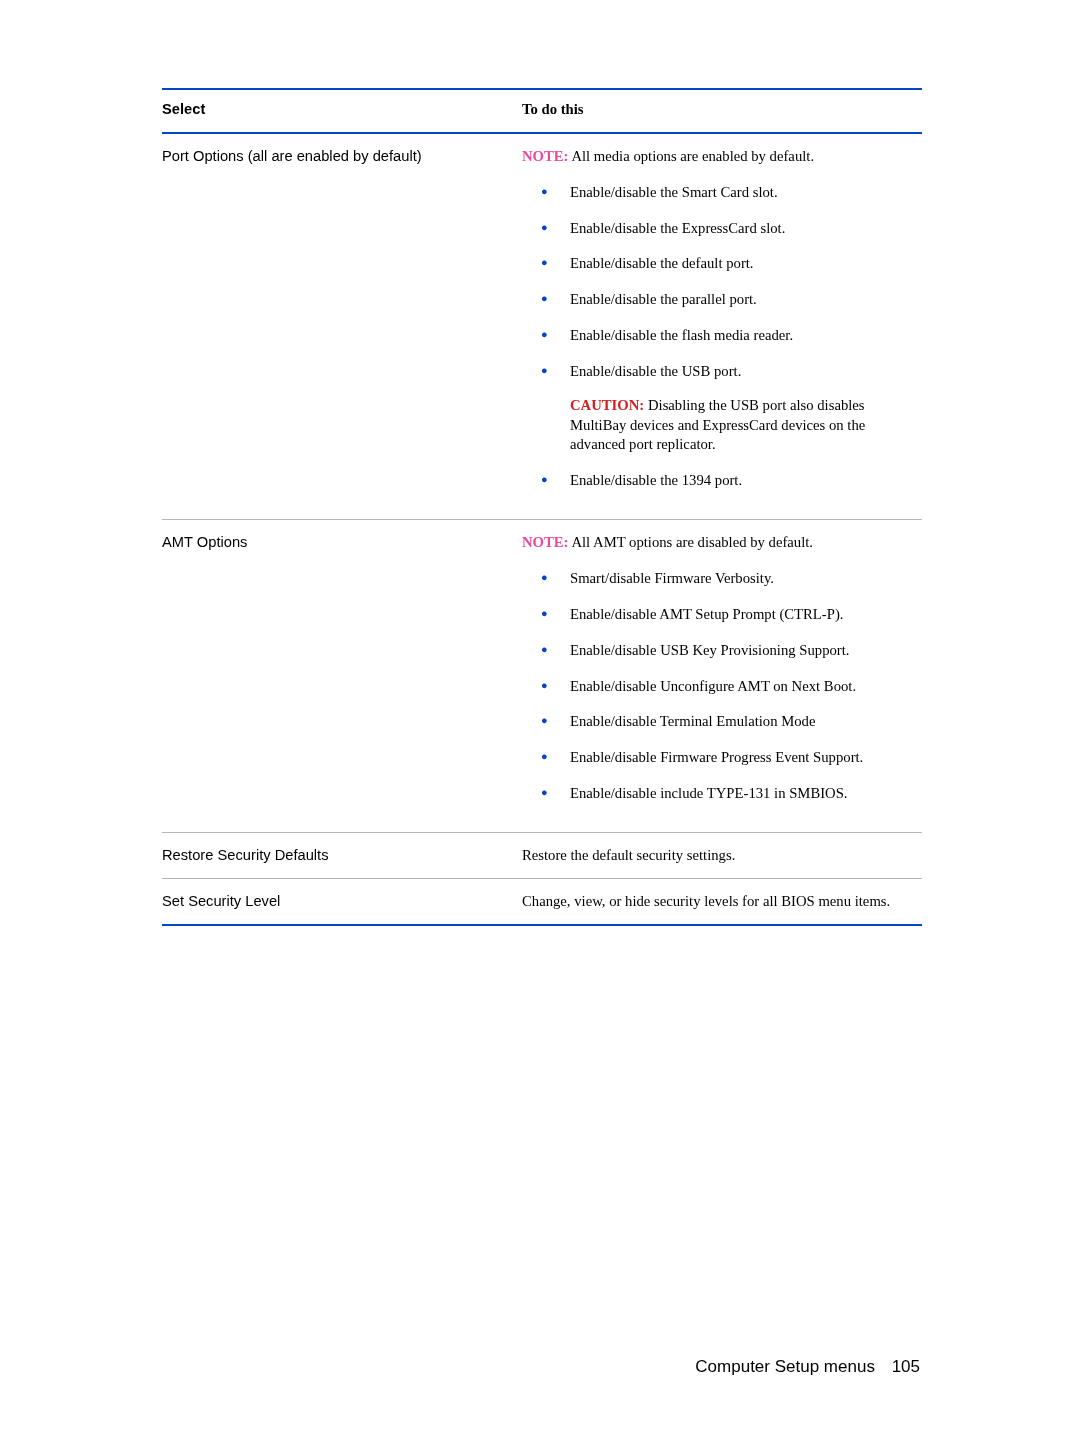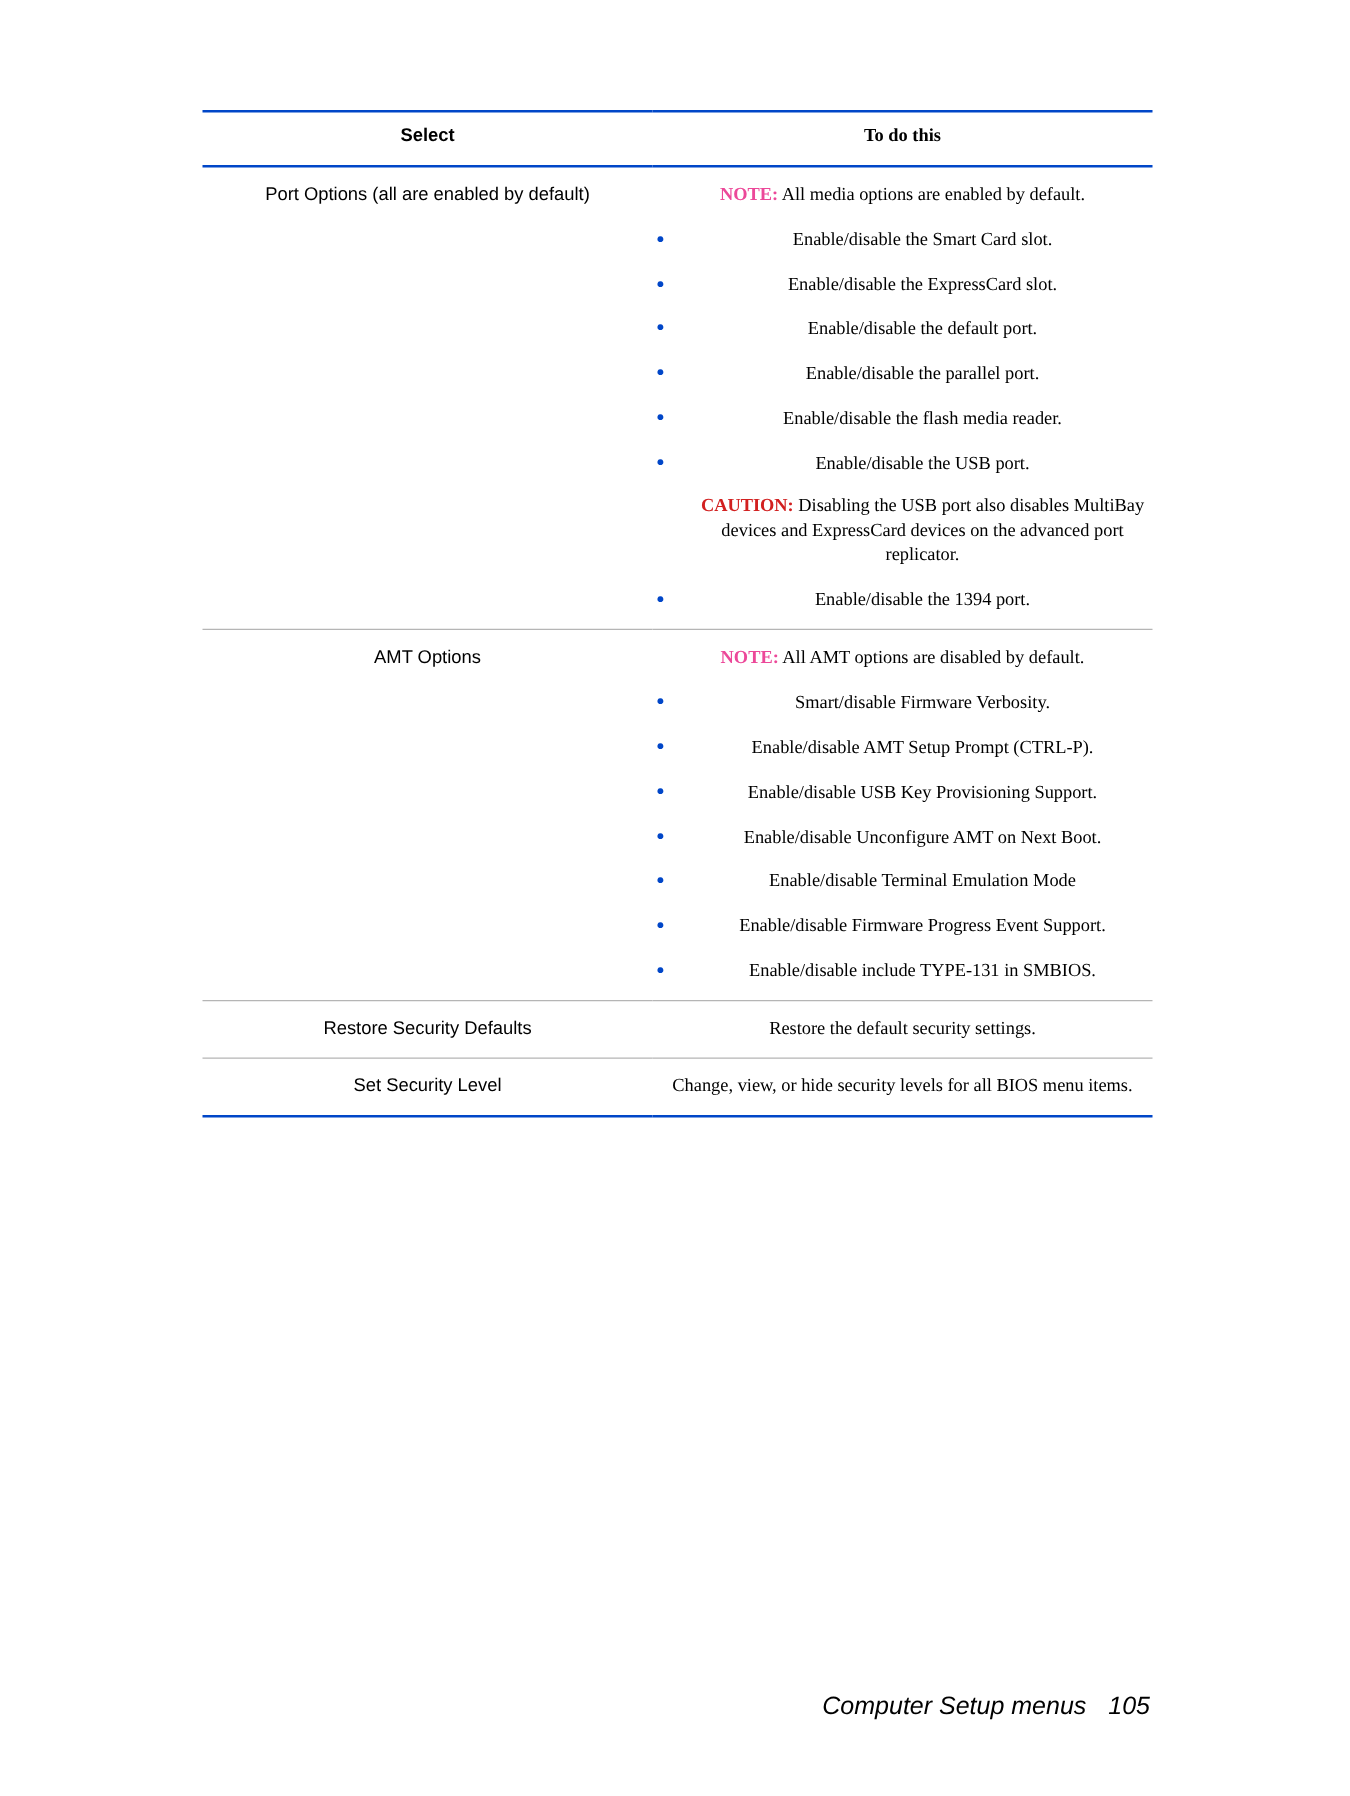--- a/index.html
+++ b/index.html
@@ -1,31 +1,31 @@
 <!DOCTYPE html>
 <html><head>
 <meta charset="utf-8">
 <style>
   * { box-sizing: border-box; margin: 0; padding: 0; }
   html, body { width: 1080px; height: 1437px; background: #fff; font-family: Arial, Helvetica, sans-serif; color: #000; }
   .page { width: 1080px; height: 1437px; position: relative; padding: 88px 160px 0 162px; }
   .table { width: 760px; border-collapse: collapse; border-top: 2px solid #0046c8; border-bottom: 2px solid #0046c8; }
-  .table td, .table th { vertical-align: top; text-align: center; font-size: 14.7px; line-height: 1.35; }
+  .table td, .table th { vertical-align: top; text-align: left; font-size: 14.7px; line-height: 1.35; }
   .head-row th { padding: 10px 0 12px 0; border-bottom: 2px solid #0046c8; font-weight: bold; }
   .col-select { width: 360px; padding-right: 10px; }
   .col-todo { width: 400px; font-family: Liberation Serif, serif; }
   .body-row td { padding: 13px 0 12px 0; border-bottom: 1px solid #b5b5b5; }
   .body-row:last-child td { border-bottom: none; }
   .note-label { color: #ec4899; font-weight: bold; }
   .caution-label { color: #d22020; font-weight: bold; }
-  ul.bullets { list-style: none; padding: 0; margin: 0; }
+  ul.bullets { list-style: none; padding: 0; margin: 16px; }
   ul.bullets > li { position: relative; padding-left: 32px; margin-top: 16px; }
   ul.bullets > li::before { content: "●"; color: #0046c8; position: absolute; left: 3px; top: 0; font-size: 11px; line-height: 1.6; }
   ul.bullets > li .sub { margin-top: 14px; display: block; }
-  .footer { position: absolute; bottom: 60px; right: 160px; font-size: 20px; color: #000; font-style: italic; }
+  .footer { position: absolute; bottom: 60px; right: 160px; font-size: 17px; color: #000; }
   .footer .pnum { margin-left: 12px; }
 </style>
 </head>
 <body>
 
 <div class="page">
   <table class="table">
     <thead>
       <tr class="head-row">
         <th class="col-select">Select</th>

